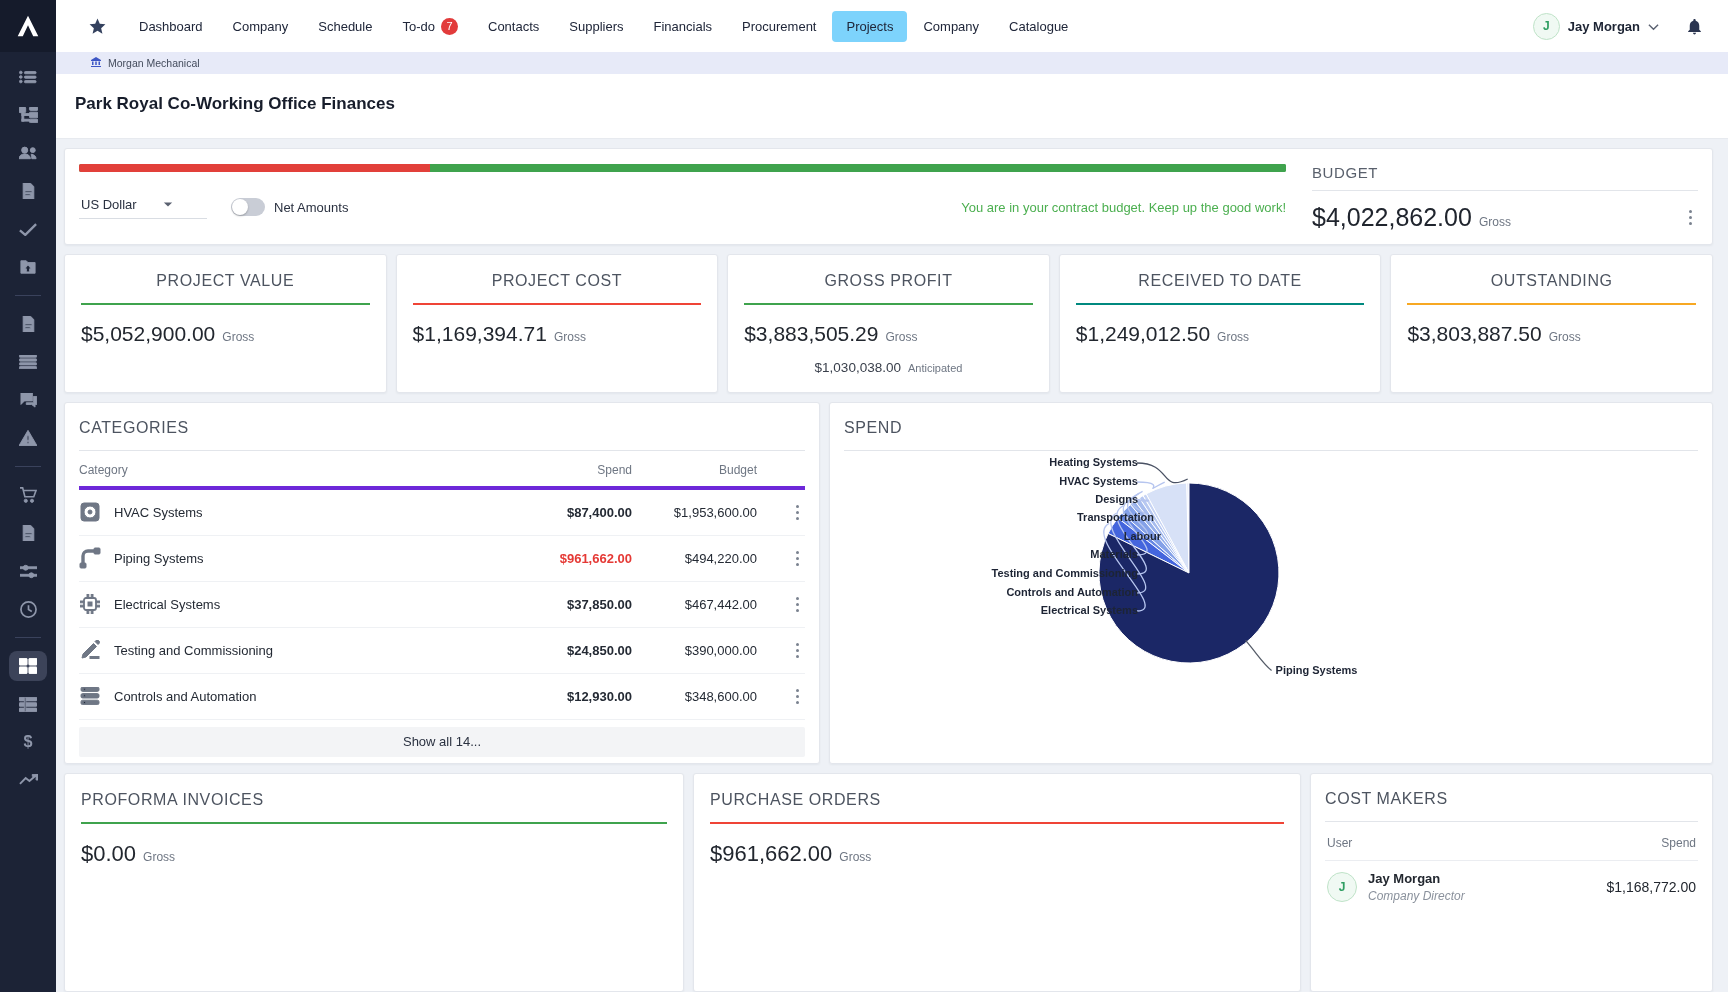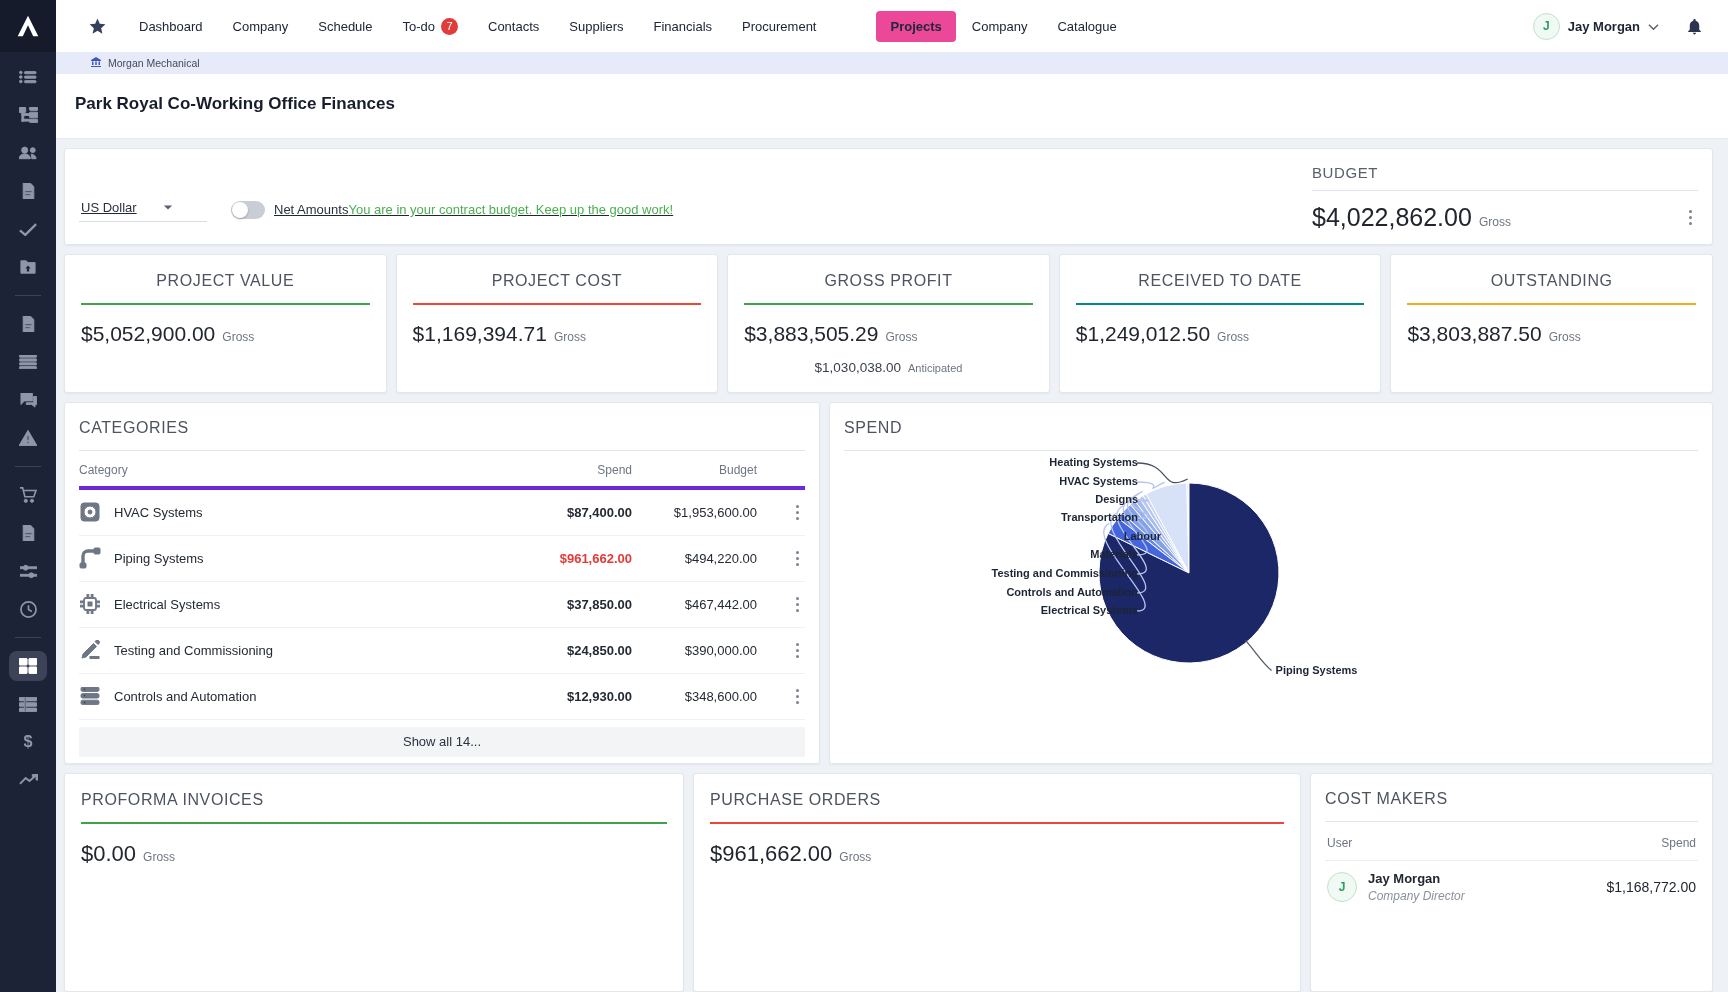--- a/index.html
+++ b/index.html
@@ -16,41 +16,41 @@
   .side-ic svg { fill:#8e96aa; stroke:#8e96aa; }
   .side-ic.active { background:#3c4359; }
   .side-ic.active svg { fill:#ffffff; stroke:#ffffff; }
 
   
   .main { flex:1; display:flex; flex-direction:column; min-width:0; }
   .topbar { height:52px; background:#fff; display:flex; align-items:center; padding:0 24px 0 18px; flex-shrink:0; }
   .star { margin:0 18px 0 14px; display:grid; place-items:center; cursor:pointer; }
   .nav { display:flex; align-items:center; gap:2px; }
   .nav-item { padding:8px 14px; font-size:13px; color:#20273a; border-radius:4px; cursor:pointer; display:flex; align-items:center; white-space:nowrap; }
-  .nav-item.active { background:#ec4899; font-weight:bold;margin-left:44px; }
+  .nav-item.active { background:#7dd3fc; font-weight:normal; }
   .nav-badge { margin-left:6px; background:#e23b3b; color:#fff; width:17px; height:17px; border-radius:50%; font-size:11px; display:grid; place-items:center; }
   .top-spacer { flex:1; }
   .userbox { display:flex; align-items:center; gap:8px; cursor:pointer; margin-right:26px; }
   .avatar { width:27px; height:27px; border-radius:50%; background:#f0f9f3; border:1px solid #bfe3c8; color:#2f9e62; font-size:12px; font-weight:bold; display:grid; place-items:center; }
   .username { font-size:13px; font-weight:bold; color:#1c2333; }
   .bell { cursor:pointer; display:grid; place-items:center; }
 
   
   .crumbbar { height:22px; background:#e7eaf8; display:flex; align-items:center; padding-left:34px; gap:6px; flex-shrink:0;text-align:center; }
   .crumb-text { font-size:10.5px; color:#434b5c; }
   .titleband { background:#fff; padding:20px 0 24px 19px; border-bottom:1px solid #e7eaef; flex-shrink:0; }
   .page-title { font-size:17px; font-weight:bold; color:#171d2b; }
 
   
   .content { flex:1; padding:9px 15px 0 8px; display:flex; flex-direction:column; gap:9px; overflow:hidden; }
   .card { background:#fff; border:1px solid #e3e6ec; border-radius:3px; box-shadow:0 1px 2px rgba(20,30,60,.05); }
 
   
   .budget-card { height:97px; display:flex; padding:15px 14px 12px; }
-  .budget-left { flex:1; display:flex; margin-right:12px;text-decoration:underline; }
+  .budget-left { flex:1; display:flex; flex-direction:column; margin-right:12px; }
   .progress { height:8px; border-radius:2px; overflow:hidden; display:flex; background:#3fa34d; }
   .progress .red { background:#e2403a; height:100%; }
   .progress .green { background:#3fa34d; height:100%; flex:1; }
   .budget-controls { margin-top:23px; display:flex; align-items:center; }
   .currency-select { display:flex; align-items:center; gap:26px; font-size:13px; color:#2a3140; border-bottom:1px solid #d9dde3; padding:2px 4px 6px 2px; min-width:128px; cursor:pointer; }
   .toggle-wrap { display:flex; align-items:center; gap:9px; margin-left:24px; cursor:pointer; }
   .toggle { width:34px; height:18px; border-radius:9px; background:#c9cdd6; position:relative; }
   .toggle .knob { position:absolute; left:1px; top:1px; width:16px; height:16px; border-radius:50%; background:#fff; box-shadow:0 1px 2px rgba(0,0,0,.25); }
   .toggle-label { font-size:13px; color:#2a3140; }
   .budget-msg { margin-left:auto; font-size:13px; color:#4caf50; }
@@ -559,21 +559,21 @@
                 <path d="M293,82 C328,82 262.8,55.2 290.8,41.2" fill="none" stroke="#b6c5ef" stroke-width="1.3"></path>
                 <path d="M293,100 C328,100 258.1,58.7 286.1,44.7" fill="none" stroke="#b6c5ef" stroke-width="1.3"></path>
                 <path d="M293,119 C328,119 251.1,64.9 279.1,50.9" fill="none" stroke="#b6c5ef" stroke-width="1.3"></path>
                 <path d="M293,138 C328,138 244.7,72.0 272.7,58.0" fill="none" stroke="#b6c5ef" stroke-width="1.3"></path>
                 <path d="M293,156 C328,156 237.2,82.4 265.2,68.4" fill="none" stroke="#b6c5ef" stroke-width="1.3"></path>
                 <path d="M401.6,185.4 C413.56530965241546,199.41191099447005 419.56530965241546,209.41191099447005 427.56530965241546,215.41191099447005" fill="none" stroke="#555c68" stroke-width="1.3"></path>
               </svg>
               <div class="pie-label right-anchor" style="right: 560px; top: 1px;">Heating Systems</div>
               <div class="pie-label right-anchor" style="right: 560px; top: 20px;">HVAC Systems</div>
               <div class="pie-label right-anchor" style="right: 560px; top: 38px;">Designs</div>
-              <div class="pie-label right-anchor" style="right: 560px; top: 56px;">Transportation</div>
+              <div class="pie-label right-anchor" style="right: 544px; top: 56px;">Transportation</div>
               <div class="pie-label right-anchor" style="right: 537px; top: 75px;">Labour</div>
               <div class="pie-label right-anchor" style="right: 560px; top: 93px;">Materials</div>
               <div class="pie-label right-anchor" style="right: 560px; top: 112px;">Testing and Commissioning</div>
               <div class="pie-label right-anchor" style="right: 560px; top: 131px;">Controls and Automation</div>
               <div class="pie-label right-anchor" style="right: 560px; top: 149px;">Electrical Systems</div>
               <div class="pie-label" style="left: 431.565px; top: 209.412px;">Piping Systems</div>
             </div>
         </div>
       </div>
 

